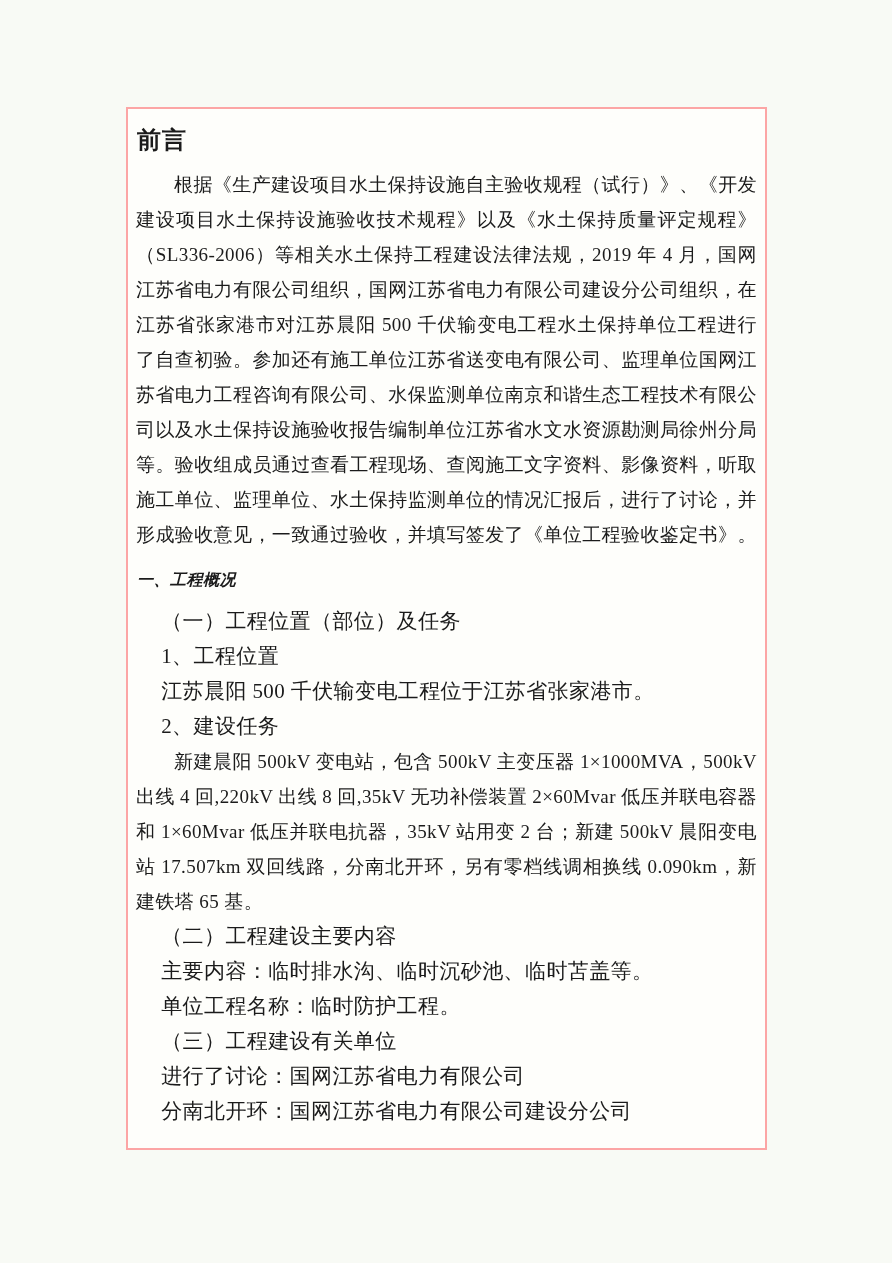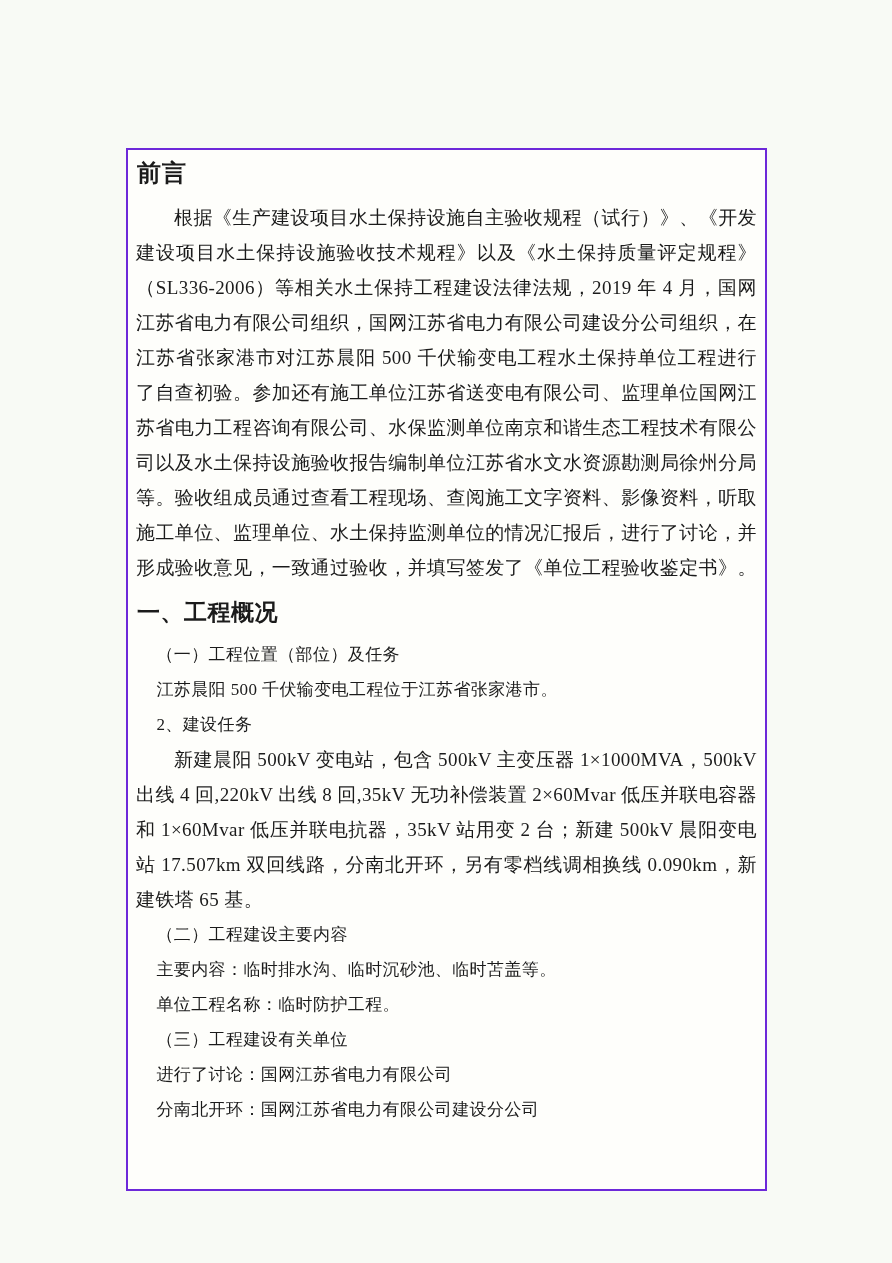--- a/index.html
+++ b/index.html
@@ -15,69 +15,70 @@
     color: #1b1b1b;
     overflow: hidden;
   }
   .doc-frame {
     position: absolute;
     left: 126px;
     top: 107px;
     width: 641px;
     height: 1043px;
     box-sizing: border-box;
-    border: 2px solid #6d28d9;
+    border: 2px solid #fca5a5;
     background: #fefefb;
-    padding: 5px 8px 4px 8px;
+    padding: 13px 8px 4px 8px;
     overflow: hidden;
-    margin-top: 41px;
   }
   .preface-title {
     font-size: 24px;
     font-weight: bold;
     line-height: 32px;
     margin: 2px 0 11px 1px;
     letter-spacing: 1px;
   }
   .para {
     font-size: 19px;
     line-height: 35px;
     text-align: justify;
     text-indent: 2em;
     margin: 0;
     letter-spacing: 0.4px;
     font-family: Liberation Serif, serif;
   }
   .section-heading {
-    font-size: 23px;
+    font-size: 16px;
     font-weight: bold;
     line-height: 34px;
     margin: 11px 0 7px 1px;
     letter-spacing: 0.5px;
+    font-style: italic;
   }
   .item-line {
-    font-size: 17px;
+    font-size: 21px;
     line-height: 35px;
     text-align: justify;
     text-indent: 1.2em;
     margin: 0;
     letter-spacing: 0.4px;
   }
 </style>
 </head>
 <body>
 
 <div class="doc-frame">
   <h1 class="preface-title">前言</h1>
 
   <p class="para">根据《生产建设项目水土保持设施自主验收规程（试行）》、《开发建设项目水土保持设施验收技术规程》以及《水土保持质量评定规程》（SL336-2006）等相关水土保持工程建设法律法规，2019 年 4 月，国网江苏省电力有限公司组织，国网江苏省电力有限公司建设分公司组织，在江苏省张家港市对江苏晨阳 500 千伏输变电工程水土保持单位工程进行了自查初验。参加还有施工单位江苏省送变电有限公司、监理单位国网江苏省电力工程咨询有限公司、水保监测单位南京和谐生态工程技术有限公司以及水土保持设施验收报告编制单位江苏省水文水资源勘测局徐州分局等。验收组成员通过查看工程现场、查阅施工文字资料、影像资料，听取施工单位、监理单位、水土保持监测单位的情况汇报后，进行了讨论，并形成验收意见，一致通过验收，并填写签发了《单位工程验收鉴定书》。</p>
 
   <h2 class="section-heading">一、工程概况</h2>
 
   <p class="item-line">（一）工程位置（部位）及任务</p>
+  <p class="item-line">1、工程位置</p>
   <p class="item-line">江苏晨阳 500 千伏输变电工程位于江苏省张家港市。</p>
   <p class="item-line">2、建设任务</p>
 
   <p class="para">新建晨阳 500kV 变电站，包含 500kV 主变压器 1×1000MVA，500kV 出线 4 回,220kV 出线 8 回,35kV 无功补偿装置 2×60Mvar 低压并联电容器和 1×60Mvar 低压并联电抗器，35kV 站用变 2 台；新建 500kV 晨阳变电站 17.507km 双回线路，分南北开环，另有零档线调相换线 0.090km，新建铁塔 65 基。</p>
 
   <p class="item-line">（二）工程建设主要内容</p>
   <p class="item-line">主要内容：临时排水沟、临时沉砂池、临时苫盖等。</p>
   <p class="item-line">单位工程名称：临时防护工程。</p>
   <p class="item-line">（三）工程建设有关单位</p>
 

